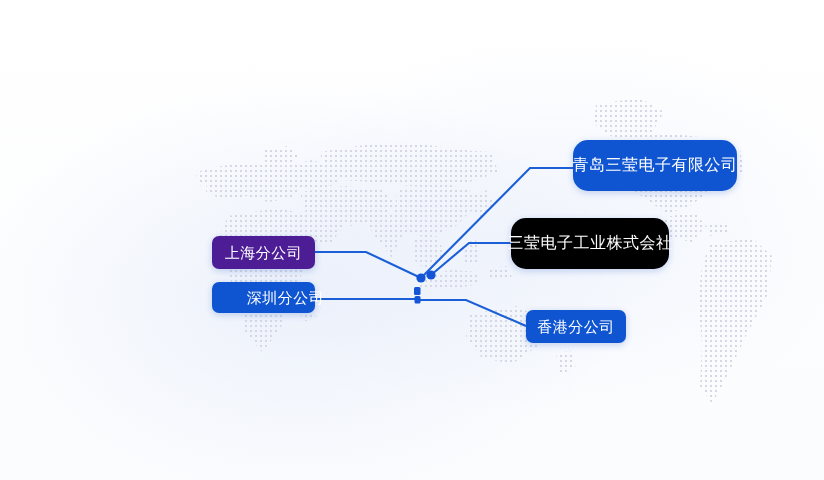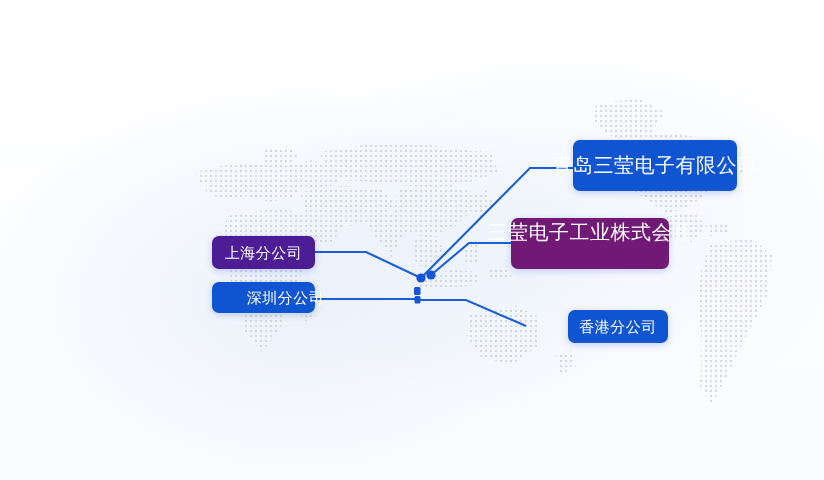--- a/index.html
+++ b/index.html
@@ -37,27 +37,27 @@
     letter-spacing:.5px;
     white-space:nowrap;
     box-shadow:0 2px 7px rgba(15,70,190,.22);
     box-sizing:border-box;
   }
   .label .ln{display:block;}
 
   
   .chip{font-size:15px;}
   
-  .card{font-size:20px;}
+  .card{font-size:16px;border-radius:15px;}
 
   #lbl-qingdao{left:573px;top:140px;width:164px;height:51px;}
   #lbl-korea  {left:511px;top:218px;width:158px;height:51px;}
   #lbl-shanghai{left:212px;top:236px;width:103px;height:33px;}
   #lbl-shenzhen{left:212px;top:282px;width:103px;height:31px;padding-left:44px;}
-  #lbl-hongkong{left:526px;top:310px;width:100px;height:33px;margin-left:42px;}
+  #lbl-hongkong{left:526px;top:310px;width:100px;height:33px;}
 </style>
 </head>
 <body>
 
 <div id="stage">
 
   <div class="wash"></div>
 
   <svg class="map-svg" width="824" height="480" viewBox="0 0 824 480" aria-hidden="true">
     <defs>
@@ -142,21 +142,21 @@
       <circle cx="431" cy="275" r="4.6"></circle>
       <rect x="414" y="287" width="6.5" height="8" rx="1.5"></rect>
       <rect x="414.5" y="296" width="6" height="7.5" rx="1.5"></rect>
     </g>
   </svg>
 
   <div class="label card" id="lbl-qingdao" style="background:#0f55d2;">
     <span class="ln">青岛三莹电子有限公司</span>
   </div>
 
-  <div class="label card" id="lbl-korea" style="background:#701a75;justify-content:space-between;">
+  <div class="label card" id="lbl-korea" style="background:#000000;">
     <span class="ln">三莹电子工业株式会社</span>
   </div>
 
   <div class="label chip" id="lbl-shanghai" style="background:#4c1d95;">
     <span class="ln">上海分公司</span>
   </div>
 
   <div class="label chip" id="lbl-shenzhen" style="background:#0f55d2;">
     <span class="ln">深圳分公司</span>
   </div>

